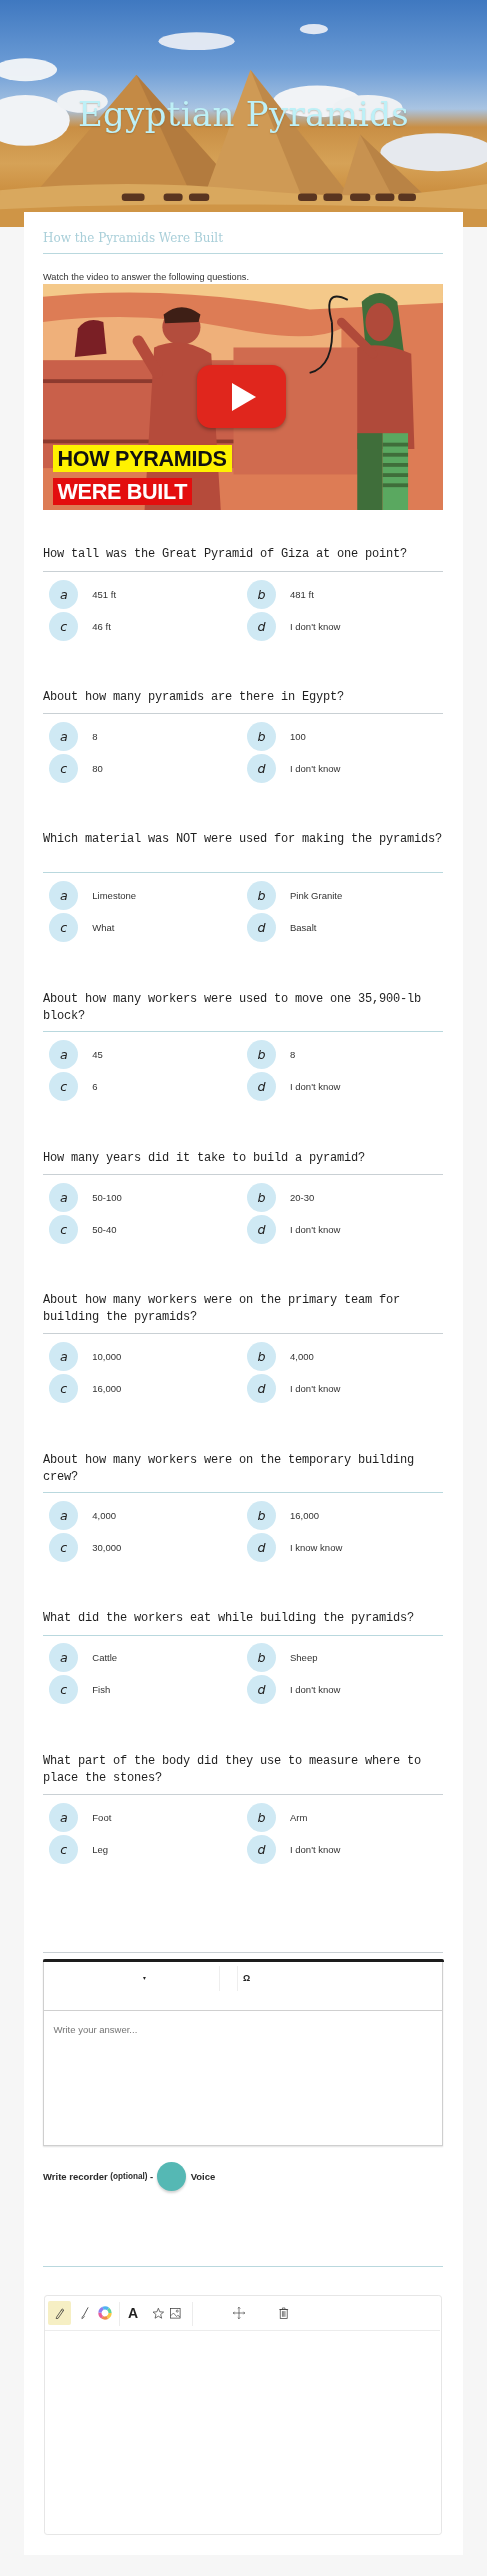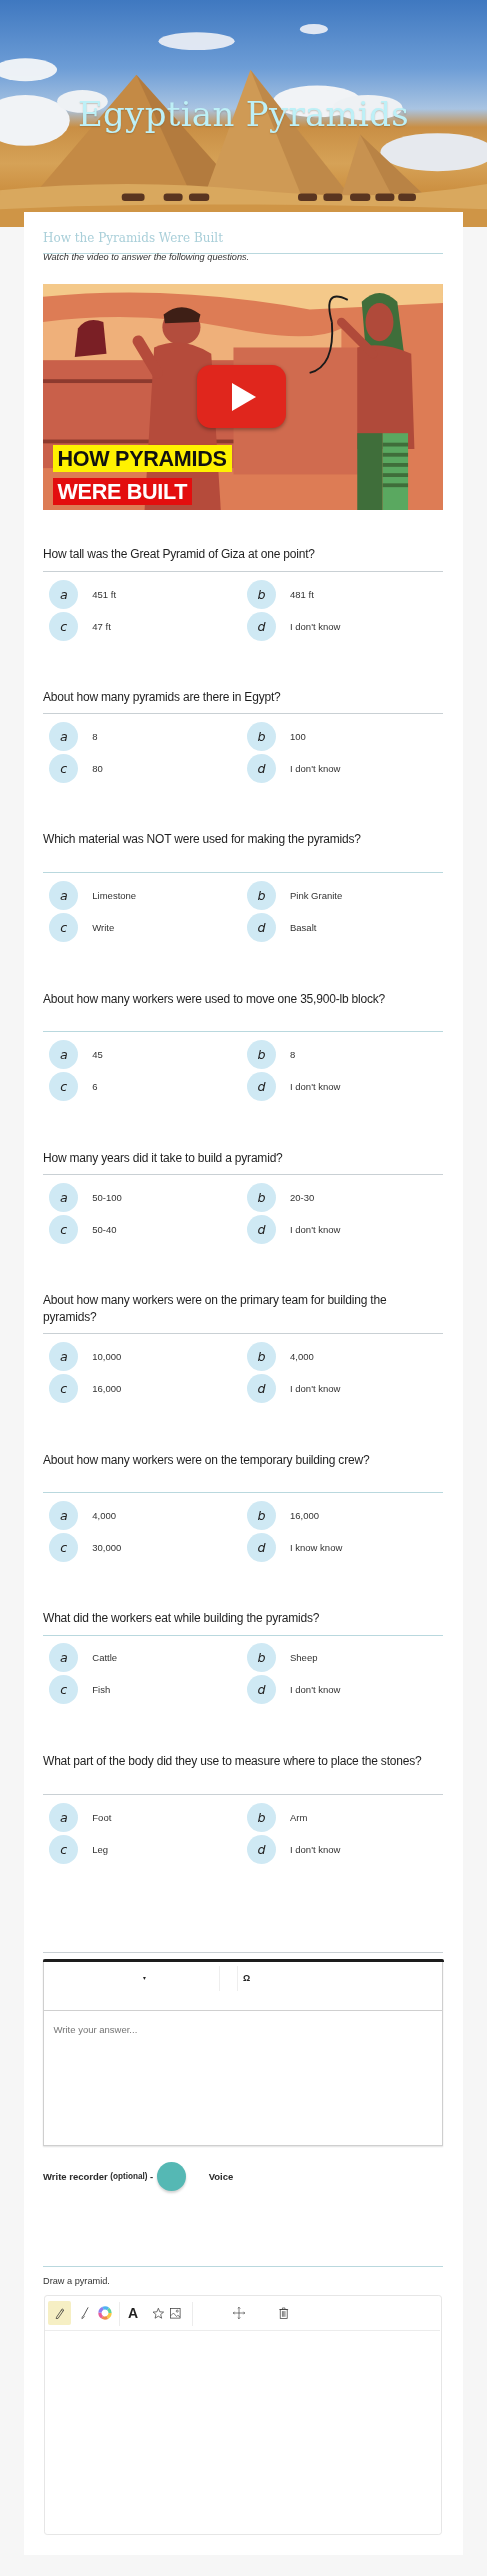--- a/index.html
+++ b/index.html
@@ -18,40 +18,40 @@
   .card { position: absolute; left: 24px; top: 212px; width: 439px; height: 2343px; background: #ffffff; }
   .inner { position: absolute; left: 19px; width: 400px; }
 
   .sec-title { font-family: "DejaVu Serif", serif; font-size: 12px; color: #a9cfd9; line-height: 15px; }
   .rule { position: absolute; left: 0; width: 400px; height: 0.6px; background: #b9d8de; }
   .rule.gray { background: #c9d0d4; }
   .plain { font-size: 9.2px; color: #333; line-height: 16.5px; }
 
   .video { position: absolute; left: 0; width: 400px; height: 226px; overflow: hidden; background: #d9714a; }
 
-  .q-title { font-family: Liberation Sans, sans-serif; font-size: 12px; color: #1f1f1f; line-height: 16.5px; letter-spacing: -0.2px; }
+  .q-title { font-family: Liberation Mono, monospace; font-size: 12px; color: #1f1f1f; line-height: 16.5px; letter-spacing: -0.2px; }
   .opt { position: absolute; display: flex; align-items: center; height: 29px; width: 190px; cursor: pointer; }
   .opt-badge { width: 29px; height: 29px; border-radius: 50%; background: #cfe9f4; display: flex; align-items: center; justify-content: center;
     font-family: "DejaVu Sans", sans-serif; font-size: 12.7px; color: #222; font-style: italic; }
   .opt-text { margin-left: 14px; font-size: 9.5px; color: #333; }
 
   .editor { position: absolute; left: 0; width: 400px; height: 187px; border: 0.6px solid #cfcfcf; border-top: none; background: #fff; box-shadow: 0 0.6px 1.3px rgba(0,0,0,0.12); }
   .editor-bar { position: absolute; left: -0.6px; top: 0; width: 401px; height: 3.2px; background: #1d1d1d; border-radius: 1.9px 1.9px 0 0; }
   .editor-tools { position: absolute; left: 0; top: 3.2px; width: 398px; height: 49px; border-bottom: 1.3px solid #cfcfcf; }
   .tool-caret { position: absolute; left: 99px; top: 12.7px; font-size: 5.7px; color: #222; }
   .tool-sep { position: absolute; top: 3.8px; width: 0.6px; height: 25px; background: #eee; }
   .tool-omega { position: absolute; left: 194px; top: 10.8px; font-size: 9px; font-weight: bold; color: #222; }
   .editor-text { position: absolute; left: 0; top: 52px; width: 398px; height: 134px; padding: 12.7px 9.5px; font-size: 9.5px; color: #a9a9a9; border: none; outline: none; resize: none; font-family: "Liberation Sans", sans-serif; background: transparent; }
 
   .recorder { position: absolute; left: 0; display: flex; align-items: center; height: 29px; }
   .rec-label { font-size: 9.5px; font-weight: bold; color: #2a2a2a; }
   .rec-opt { font-size: 8.2px; font-weight: bold; margin-left: 2.5px; }
   .rec-dash { font-size: 9.5px; font-weight: bold; margin-left: 2.5px; }
   .rec-btn { width: 28.6px; height: 29px; border-radius: 50%; background: #55b8b4; margin-left: 3.8px; box-shadow: 0 1.9px 2.5px rgba(0,0,0,0.18); cursor: pointer; }
-  .rec-voice { font-size: 9.5px; font-weight: bold; margin-left: 23px; color: #2a2a2a; }
+  .rec-voice { font-size: 9.5px; font-weight: bold; margin-left: 5px; color: #2a2a2a; }
 
   .draw { position: absolute; left: 0.6px; width: 398px; height: 240px; border: 1.3px solid #e6e6e6; border-radius: 3.2px; background: #fff; }
   .draw-tools { position: absolute; left: 0; top: 0; width: 395px; height: 35px; border-bottom: 0.6px solid #ececec; }
   .dt { position: absolute; top: 5px; width: 23px; height: 24px; display: flex; align-items: center; justify-content: center; cursor: pointer; border-radius: 1.9px; }
   .dt.active { background: #f6efc4; }
   .dt-sep { position: absolute; top: 6.3px; width: 0.6px; height: 24px; background: #ececec; }
   .draw-canvas { position: absolute; left: 0; top: 36px; width: 395px; height: 202px;
     background-image: repeating-linear-gradient(90deg, transparent 0, transparent 5.7px, #eeeeee 5.7px, #eeeeee 6.3px, transparent 6.3px, transparent 19px); background-position: 2.5px 0; }
 </style>
 </head>
@@ -95,21 +95,21 @@
 </div>
 
 <div class="card">
 
   <div class="inner" style="top:19px;">
     <div class="sec-title">How the Pyramids Were Built</div>
   </div>
   <div class="inner" style="top:41px;">
       <div class="rule"></div>
     </div>
-  <div class="inner" style="top:37px;font-style:italic;">
+  <div class="inner" style="top:57px;">
     <div class="plain">Watch the video to answer the following questions.</div>
   </div>
 
   <div class="inner" style="top:72px;">
     <div class="video">
       <svg width="400" height="226" viewBox="0 0 630 356">
         <rect width="630" height="356" fill="#dd7c55"></rect>
         <path d="M0,20 Q200,0 420,40 L630,30 L630,0 L0,0 Z" fill="#f4c98a"></path>
         <path d="M0,60 Q150,40 300,70 Q420,95 470,70 L470,120 L0,130 Z" fill="#efb07a"></path>
         <rect x="0" y="120" width="320" height="170" fill="#c9604a"></rect>
@@ -155,21 +155,21 @@
     <div class="opt" style="left:6.3px;top:0;">
         <div class="opt-badge">a</div>
         <div class="opt-text">451 ft</div>
       </div>
     <div class="opt" style="left:204px;top:0;">
         <div class="opt-badge">b</div>
         <div class="opt-text">481 ft</div>
       </div>
     <div class="opt" style="left:6.3px;top:32px;">
         <div class="opt-badge">c</div>
-        <div class="opt-text">47 ft</div>
+        <div class="opt-text">46 ft</div>
       </div>
     <div class="opt" style="left:204px;top:32px;">
         <div class="opt-badge">d</div>
         <div class="opt-text">I don't know</div>
       </div>
   </div>
 
   <div class="inner" style="top:477px;">
     <div class="q-title">About how many pyramids are there in Egypt?</div>
   </div>
@@ -205,21 +205,21 @@
     <div class="opt" style="left:6.3px;top:0;">
         <div class="opt-badge">a</div>
         <div class="opt-text">Limestone</div>
       </div>
     <div class="opt" style="left:204px;top:0;">
         <div class="opt-badge">b</div>
         <div class="opt-text">Pink Granite</div>
       </div>
     <div class="opt" style="left:6.3px;top:32px;">
         <div class="opt-badge">c</div>
-        <div class="opt-text">Write</div>
+        <div class="opt-text">What</div>
       </div>
     <div class="opt" style="left:204px;top:32px;">
         <div class="opt-badge">d</div>
         <div class="opt-text">Basalt</div>
       </div>
   </div>
 
   <div class="inner" style="top:779px;">
     <div class="q-title">About how many workers were used to move one 35,900-lb block?</div>
   </div>
@@ -392,23 +392,20 @@
       <span class="rec-opt">(optional)</span>
       <span class="rec-dash">-</span>
       <span class="rec-btn"></span>
       <span class="rec-voice">Voice</span>
     </div>
   </div>
 
   <div class="inner" style="top:2054px;">
       <div class="rule"></div>
     </div>
-  <div class="inner" style="top:2061px;">
-    <div class="plain">Draw a pyramid.</div>
-  </div>
   <div class="inner" style="top:2083px;">
     <div class="draw">
       <div class="draw-tools">
         <div class="dt active" style="left:3.2px;">
           <svg width="11.4" height="12.7" viewBox="0 0 18 20">
               <path d="M4,16 L13,3 L15.5,4.8 L6.5,17.8 L3.5,18.6 Z" fill="none" stroke="#333" stroke-width="1.2"></path>
               <path d="M11.5,5 L14,6.8" stroke="#333" stroke-width="1"></path>
             </svg>
         </div>
         <div class="dt" style="left:29px;">

